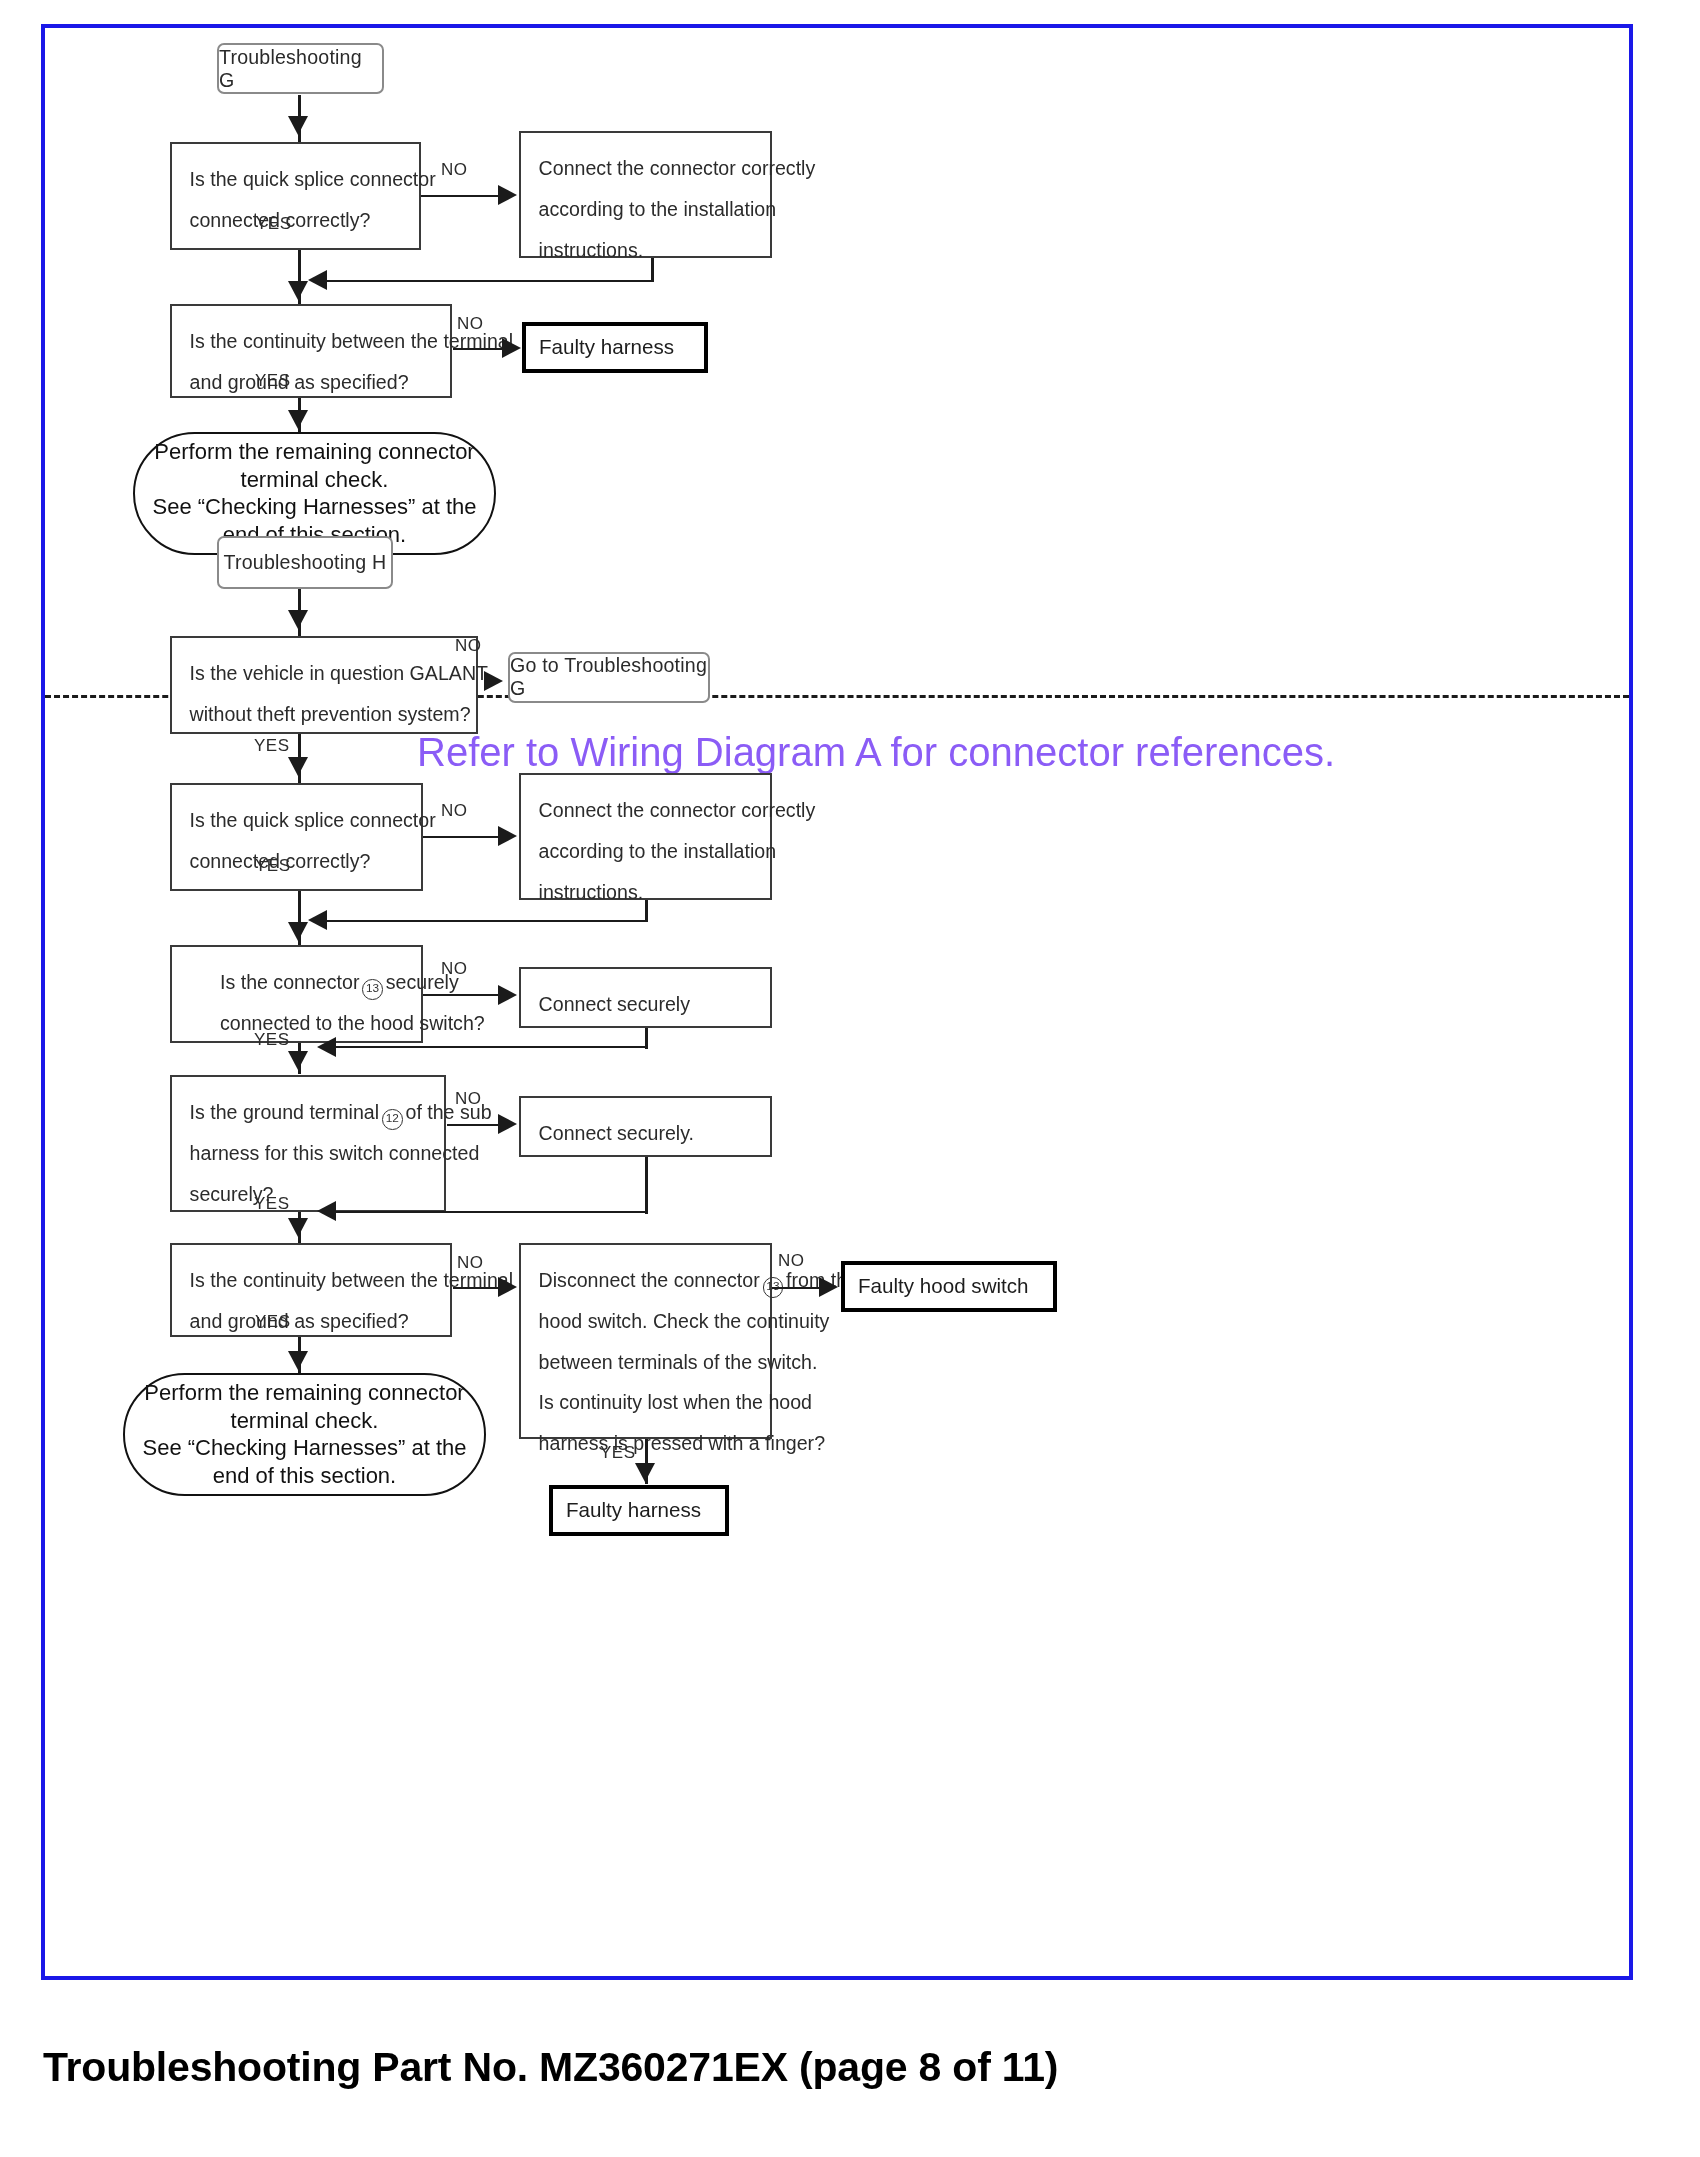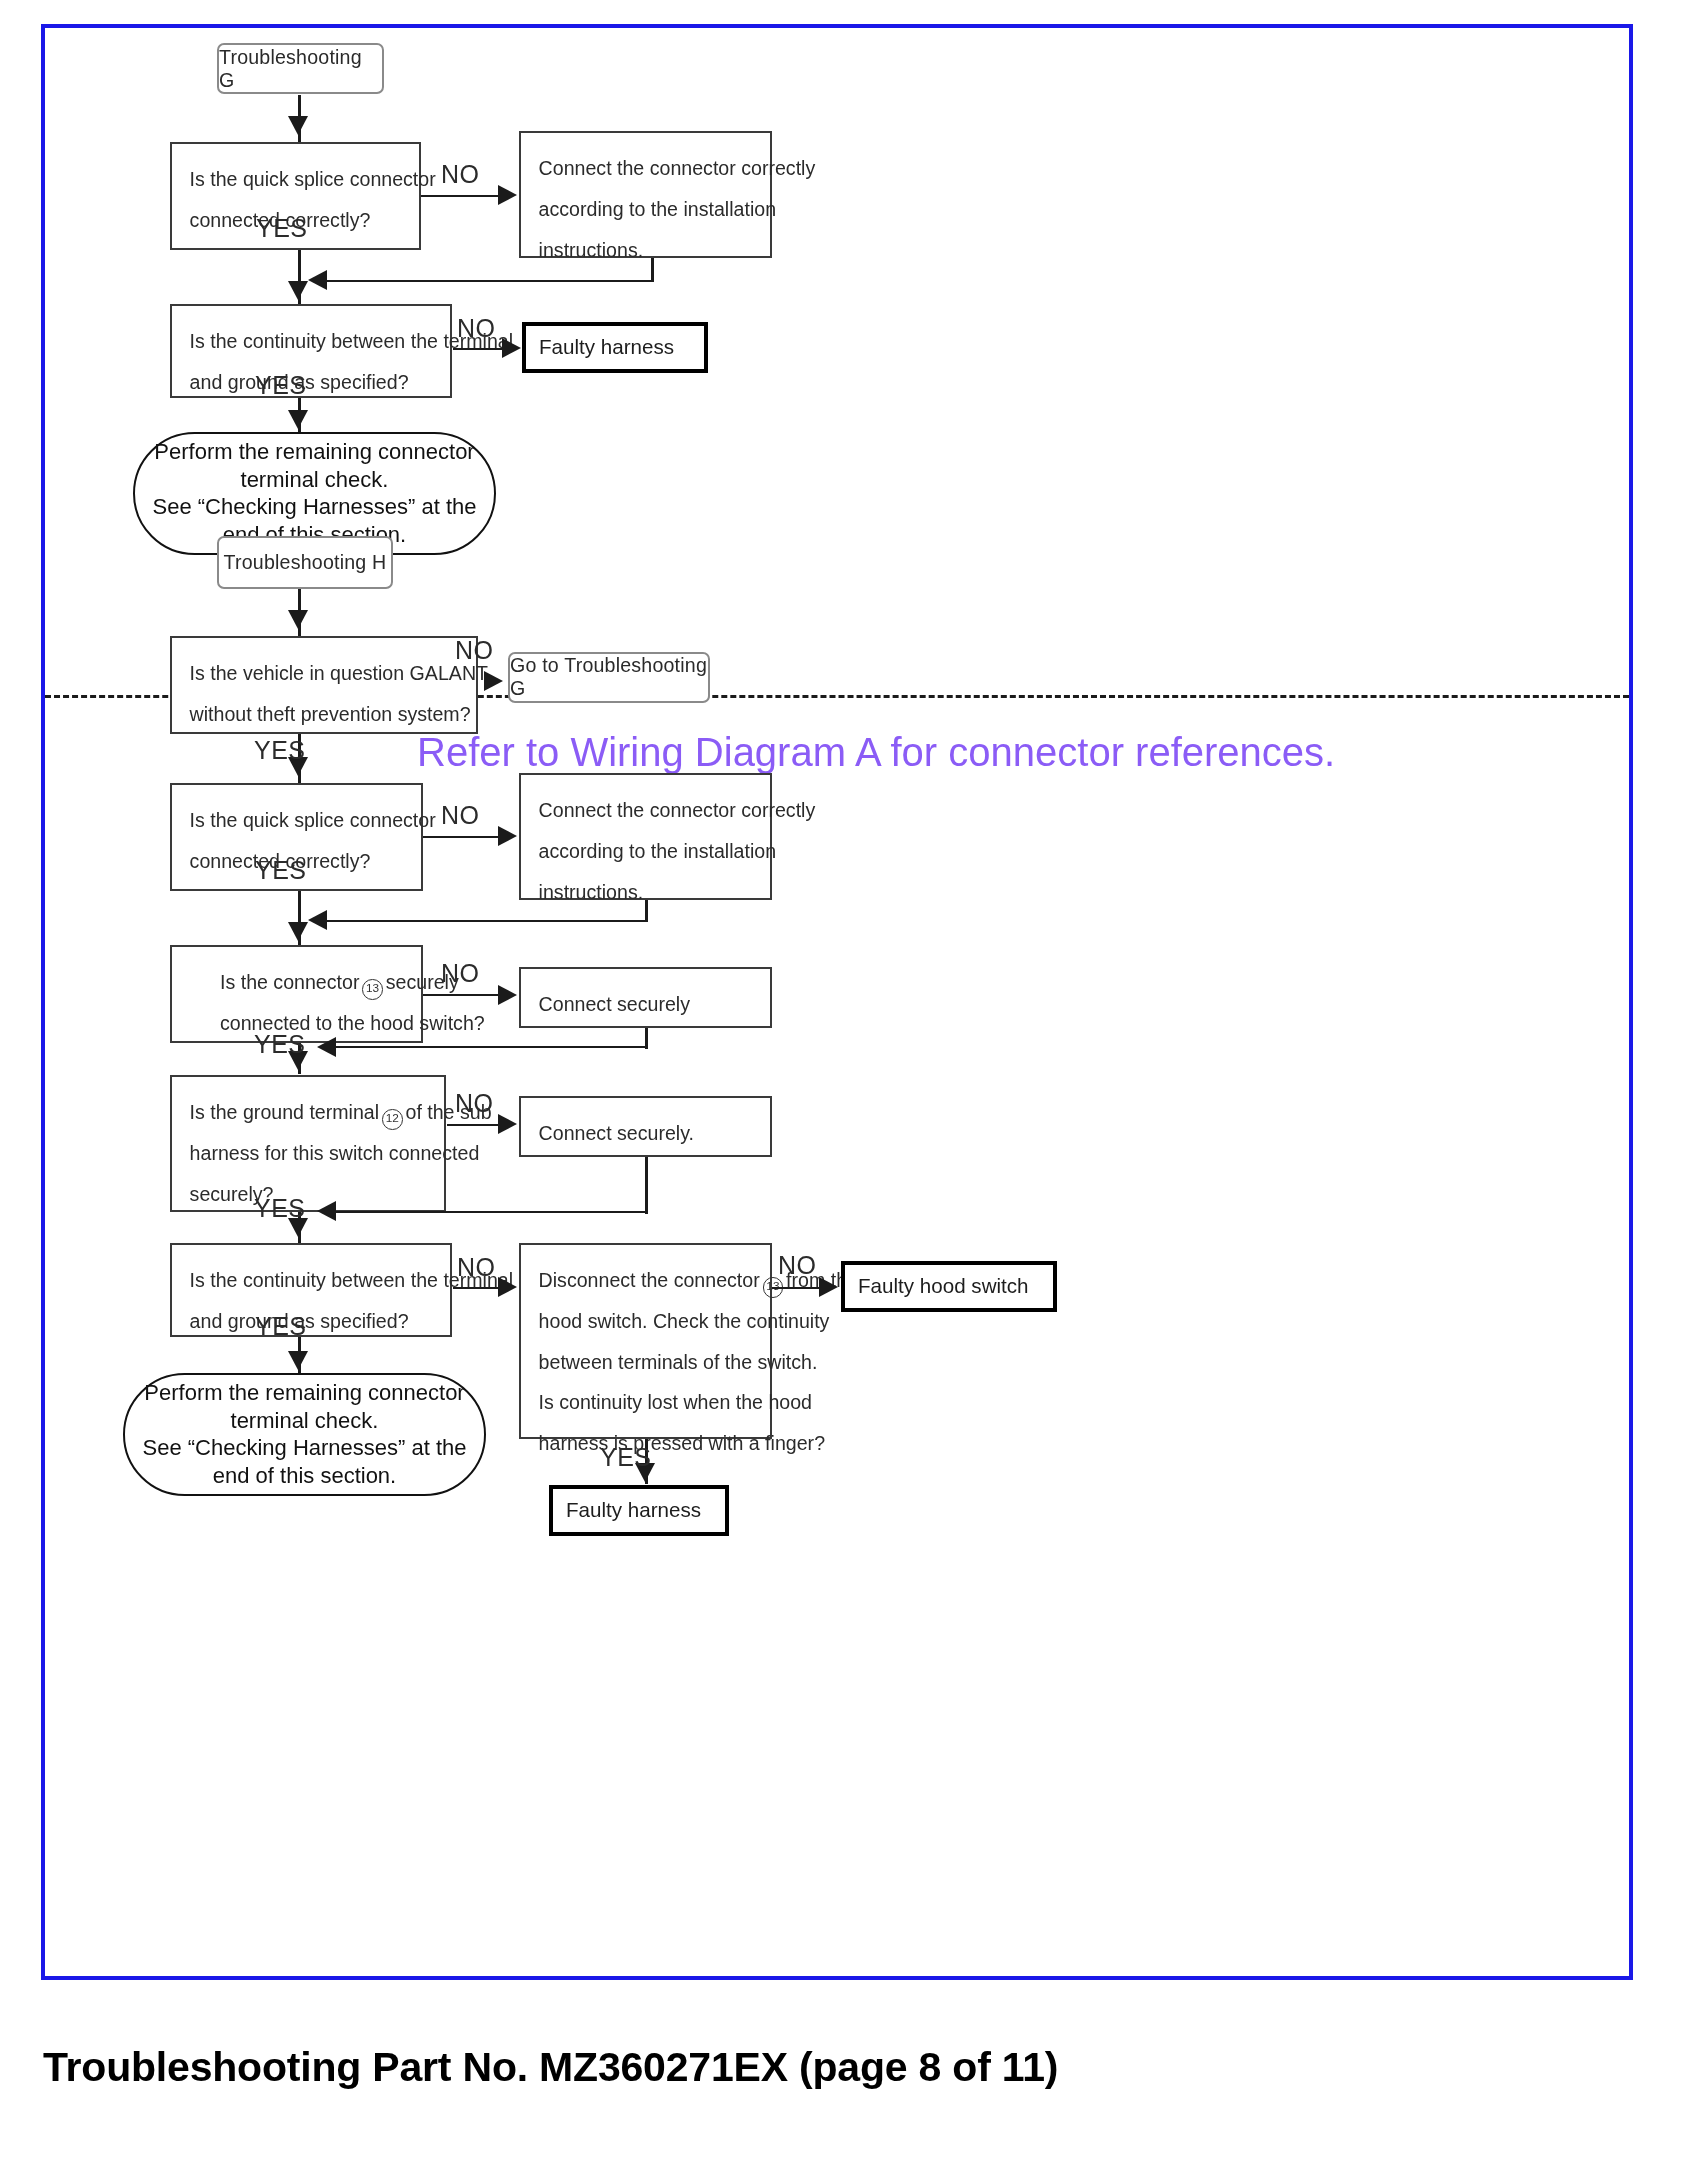--- a/index.html
+++ b/index.html
@@ -44,21 +44,21 @@
     font-size:11.8px;vertical-align:-2.9px;margin:0 2.9px;color:#333;
   }
   
   .ln-v,.ln-h{position:absolute;background:#1b1b1b;}
   .ln-v{width:2.9px;}
   .ln-h{height:2.9px;}
   .arw{position:absolute;width:0;height:0;}
   .arw-d{border-left:10.8px solid transparent;border-right:10.8px solid transparent;border-top:19.6px solid #1b1b1b;}
   .arw-r{border-top:10.8px solid transparent;border-bottom:10.8px solid transparent;border-left:19.6px solid #1b1b1b;}
   .arw-l{border-top:10.8px solid transparent;border-bottom:10.8px solid transparent;border-right:19.6px solid #1b1b1b;}
-  .elab{position:absolute;font-size:25px;color:#2b2b2b;letter-spacing:0.5px;}
+  .elab{position:absolute;font-size:17px;color:#2b2b2b;letter-spacing:0.5px;}
   
   #divider{position:absolute;left:0;top:667px;width:100%;height:0;
     border-top:3.9px dashed #1b1b1b;}
   #note{position:absolute;left:372px;top:702px;font-size:40px;color:#8b5cf6;}
   #caption{position:absolute;left:43px;top:2044px;font-size:41px;
     font-weight:bold;color:#000;letter-spacing:-0.2px;white-space:nowrap;}
 </style>
 </head>
 <body>
 

